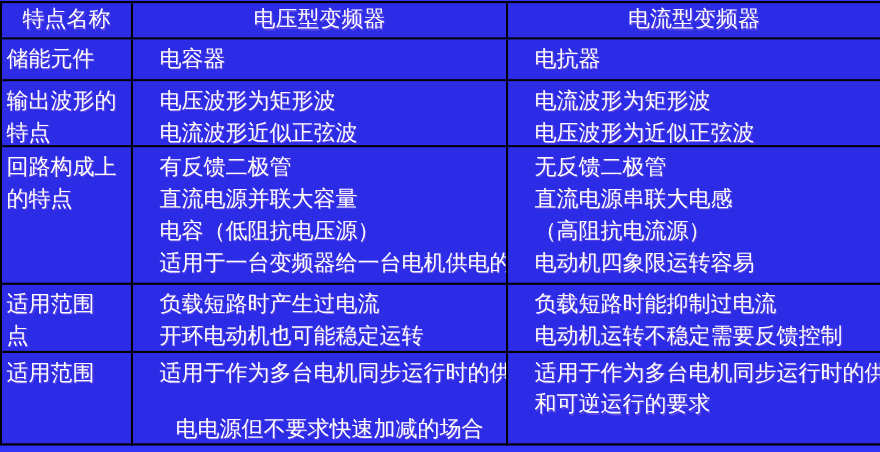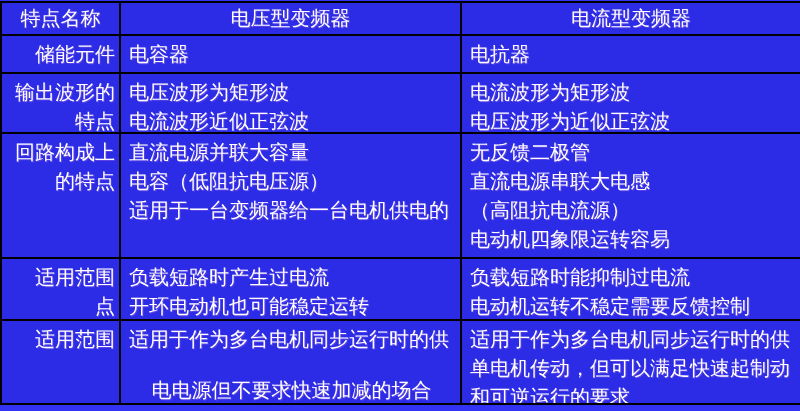--- a/index.html
+++ b/index.html
@@ -42,26 +42,26 @@
   }
   .cell.last-col { border-right: none; }
   .header-cell {
     display: flex;
     align-items: center;
     justify-content: center;
     text-align: center;
     font-size: 20px;
   }
   .label-cell {
-    text-align: right;
+    text-align: left;
     padding: 4px 4px 0 4px;
   }
   .body-cell {
     text-align: left;
-    padding: 4px 6px 0 8px;
+    padding: 4px 6px 0 24px;
   }
   .line { white-space: nowrap; }
   .line.center-line { text-align: center; margin-top: 22px; }
 </style>
 </head>
 <body>
 
 <div class="slide">
   <div class="vfd-table">
 
@@ -96,20 +96,21 @@
     <div class="cell body-cell last-col">
       <div class="line">电流波形为矩形波</div>
       <div class="line">电压波形为近似正弦波</div>
     </div>
 
     <div class="cell label-cell">
       <div class="line">回路构成上</div>
       <div class="line">的特点</div>
     </div>
     <div class="cell body-cell">
+      <div class="line">有反馈二极管</div>
       <div class="line">直流电源并联大容量</div>
       <div class="line">电容（低阻抗电压源）</div>
       <div class="line">适用于一台变频器给一台电机供电的</div>
     </div>
     <div class="cell body-cell last-col">
       <div class="line">无反馈二极管</div>
       <div class="line">直流电源串联大电感</div>
       <div class="line">（高阻抗电流源）</div>
       <div class="line">电动机四象限运转容易</div>
     </div>
@@ -129,18 +130,17 @@
 
     <div class="cell label-cell">
       <div class="line">适用范围</div>
     </div>
     <div class="cell body-cell">
       <div class="line">适用于作为多台电机同步运行时的供</div>
       <div class="line center-line">电电源但不要求快速加减的场合</div>
     </div>
     <div class="cell body-cell last-col">
       <div class="line">适用于作为多台电机同步运行时的供</div>
-      <div class="line">单电机传动，但可以满足快速起制动</div>
       <div class="line">和可逆运行的要求</div>
     </div>
 
   </div>
 </div>
 
 </body></html>

